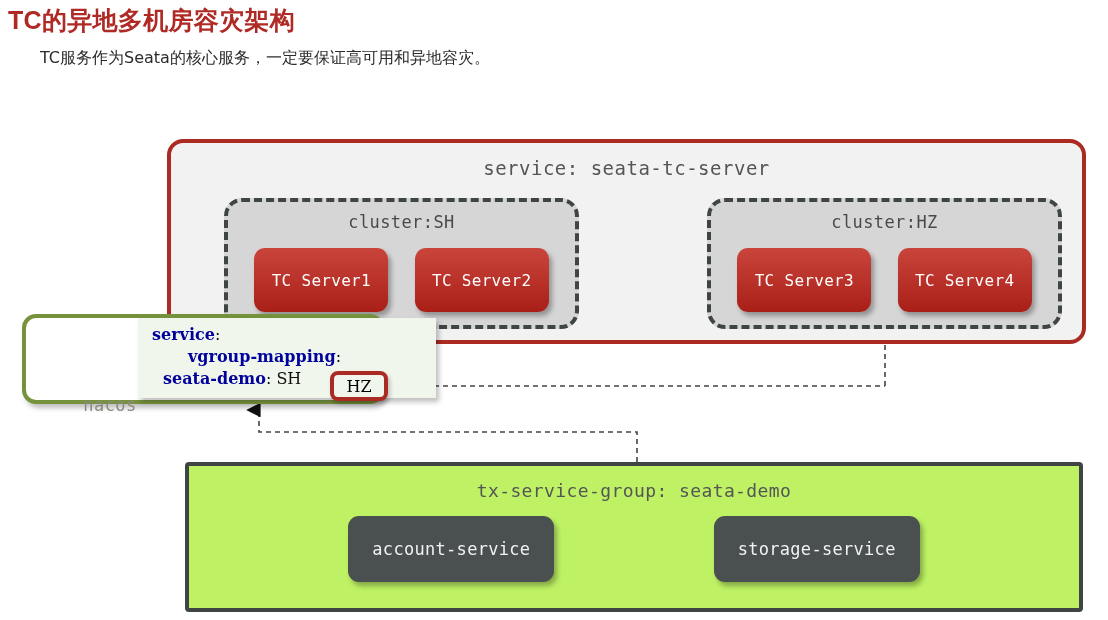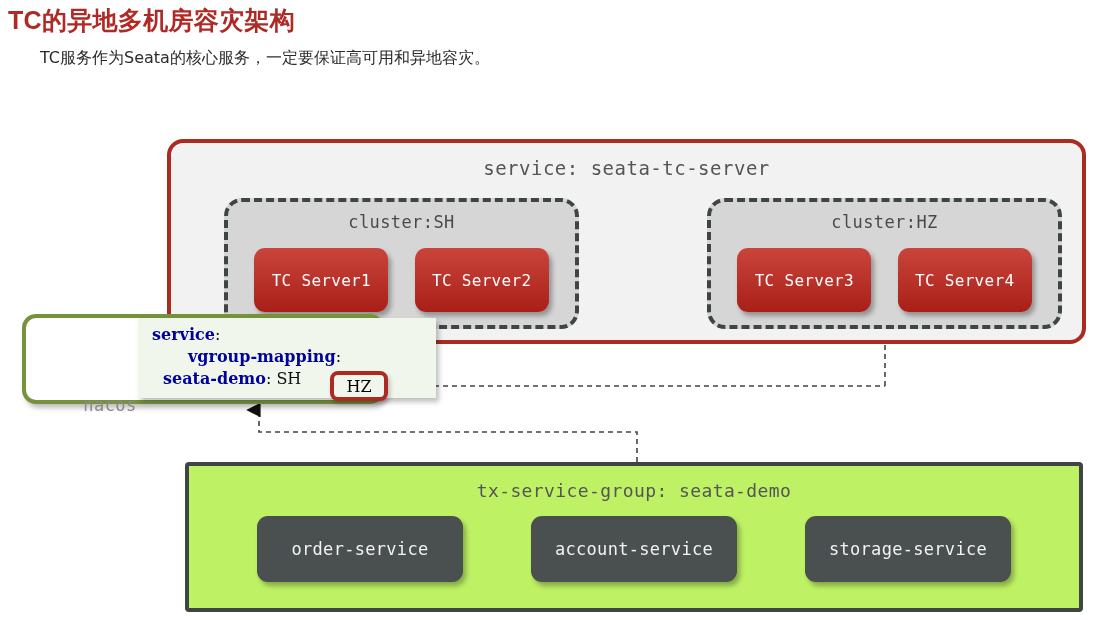--- a/index.html
+++ b/index.html
@@ -194,19 +194,18 @@
     <div class="yaml-line"><span class="yaml-key">service</span><span class="yaml-punct">:</span></div>
     <div class="yaml-line" style="padding-left:50px"><span class="yaml-key">vgroup-mapping</span><span class="yaml-punct">:</span></div>
     <div class="yaml-line" style="padding-left:25px"><span class="yaml-key">seata-demo</span><span class="yaml-punct">:</span><span class="yaml-val"> SH</span></div>
   </div>
 
   <div class="hz-chip">HZ</div>
 
   <div class="tx-group">
     <div class="tx-group-title">tx-service-group: seata-demo</div>
     <div class="tx-services">
-      <div class="svc-node">order-service</div>
       <div class="svc-node">account-service</div>
       <div class="svc-node">storage-service</div>
     </div>
   </div>
 
 </div>
 
 </body></html>

